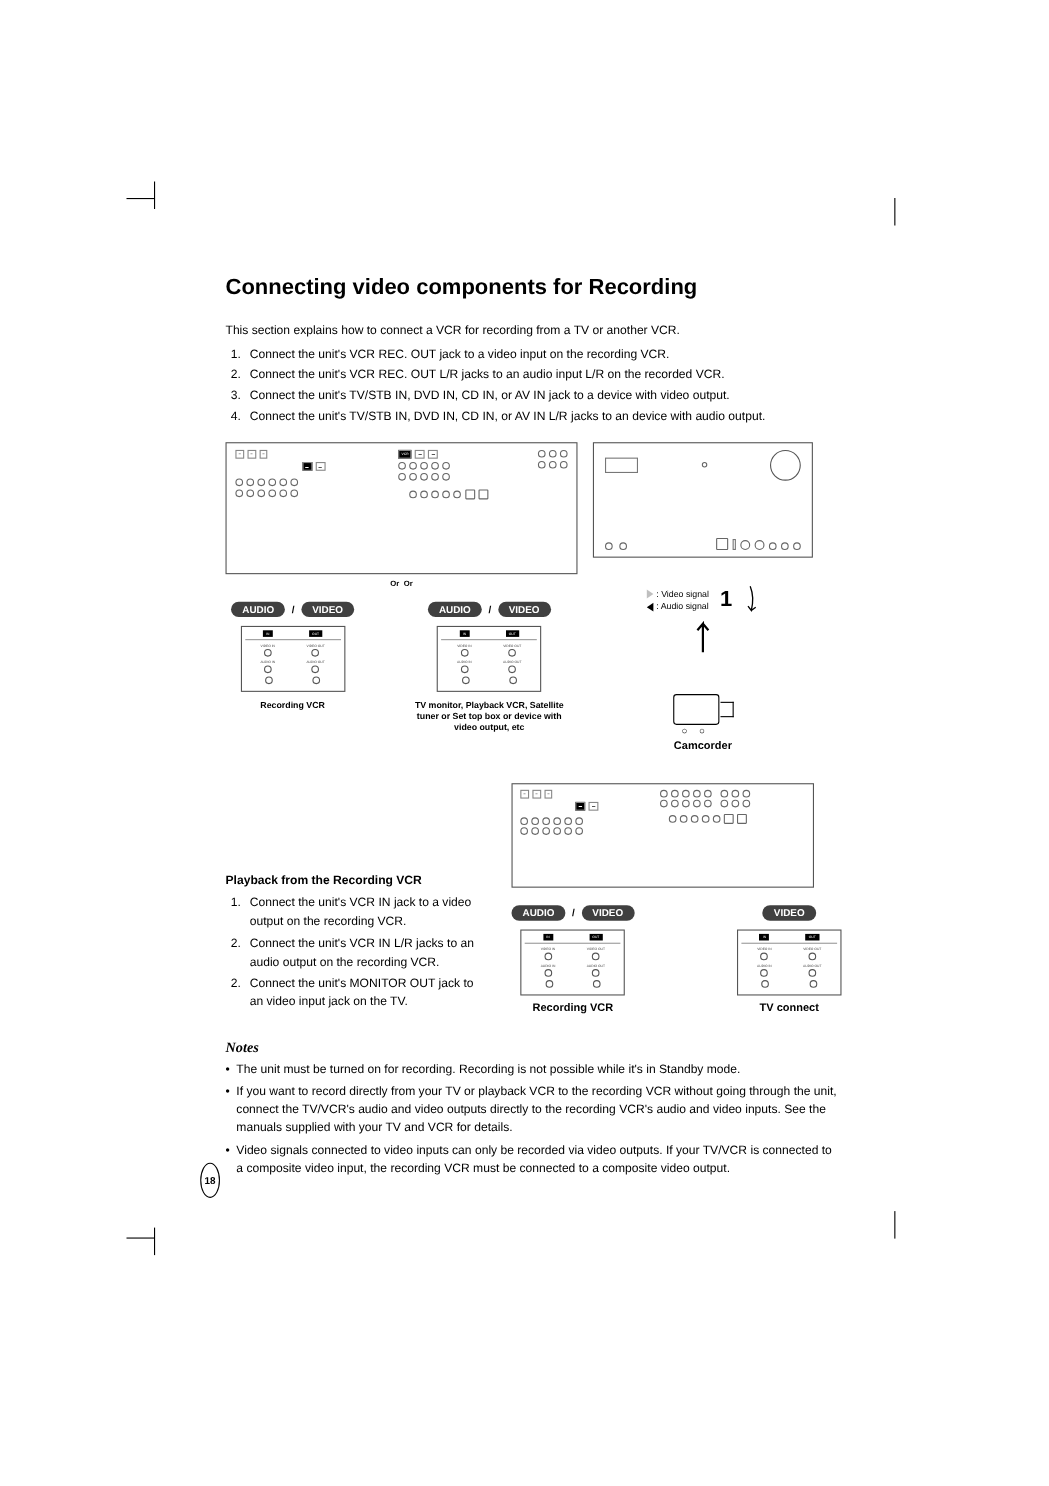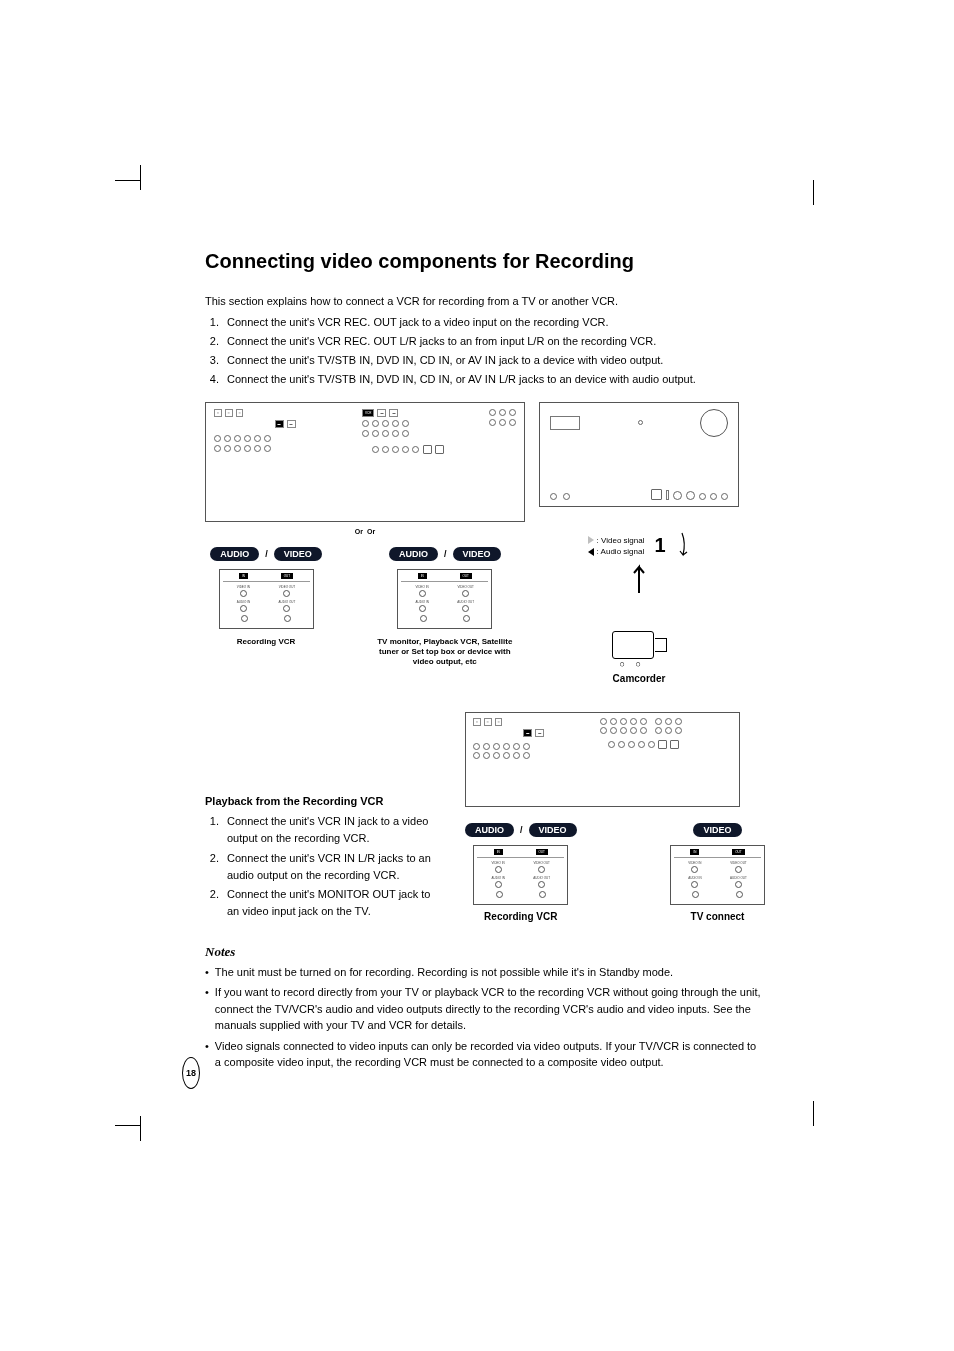--- a/index.html
+++ b/index.html
@@ -49,21 +49,21 @@
   .receiver-box { width: 320px; height: 120px; }
   .cam-box { width: 200px; height: 105px; }
   .conn-group {
     margin-top: 12px;
     display: flex;
     justify-content: flex-start;
     gap: 48px;
   }
   .conn-col { display: flex; flex-direction: column; align-items: center; }
   .pill {
-    background: #0f172a;
+    background: #404040;
     color: #fff;
     font-size: 9px;
     font-weight: bold;
     padding: 2px 10px;
     border-radius: 10px;
     display: inline-block;
   }
   .pill-row { display: flex; gap: 6px; align-items: center; margin-bottom: 8px; font-size: 9px; font-weight: bold; }
   .vcr-small {
     border: 1px solid #555;
@@ -156,21 +156,21 @@
 
   <p class="intro">This section explains how to connect a VCR for recording from a TV or another VCR.</p>
 
   <ul class="step-list">
     <li>
         <span class="step-num">1.</span>
         <span>Connect the unit's VCR REC. OUT jack to a video input on the recording VCR.</span>
       </li>
     <li>
         <span class="step-num">2.</span>
-        <span>Connect the unit's VCR REC. OUT L/R jacks to an from input L/R on the recording VCR.</span>
+        <span>Connect the unit's VCR REC. OUT L/R jacks to an audio input L/R on the recorded VCR.</span>
       </li>
     <li>
         <span class="step-num">3.</span>
         <span>Connect the unit's TV/STB IN, DVD IN, CD IN, or AV IN jack to a device with video output.</span>
       </li>
     <li>
         <span class="step-num">4.</span>
         <span>Connect the unit's TV/STB IN, DVD IN, CD IN, or AV IN L/R jacks to an device with audio output.</span>
       </li>
   </ul>

